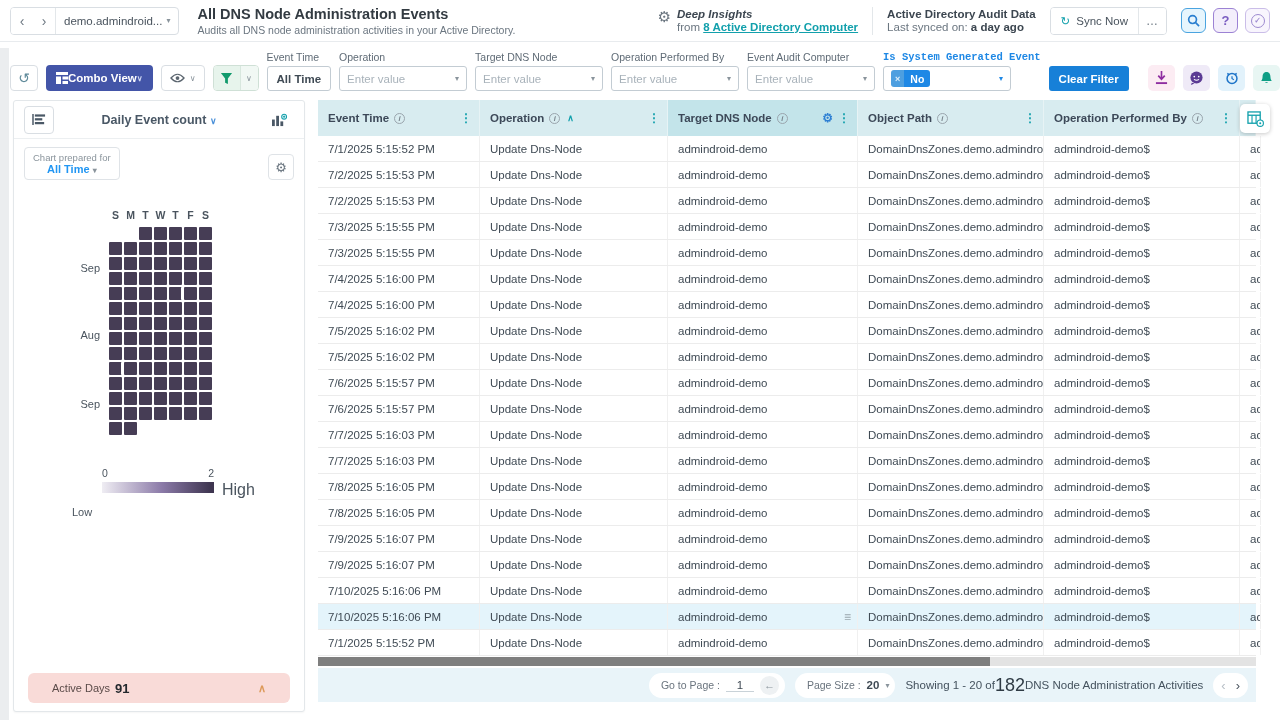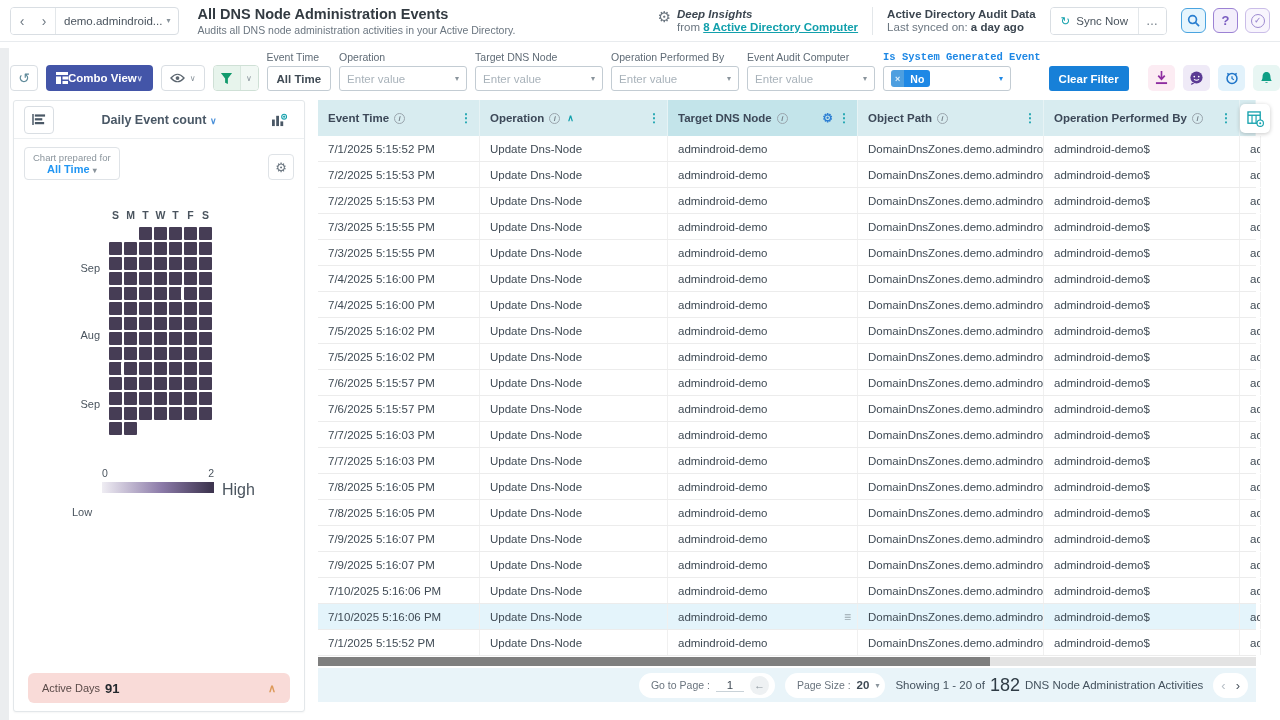--- a/index.html
+++ b/index.html
@@ -85,21 +85,21 @@
   .hm-cell .fill { width:13px; height:13px; margin:1px; background:#463d55; border-radius:1px; }
   .hm-cell.boundary .fill { box-shadow:-3px 0 0 #fff; }
   .hm-months { position:absolute; left:0; top:17px; width:90px; }
   .hm-month { position:absolute; right:4px; font-size:11px; color:#4a545e; }
   .hm-legend { position:absolute; left:0; top:258px; width:292px; }
   .hm-scale-nums { position:absolute; top:0; left:88px; width:112px; display:flex; justify-content:space-between; font-size:10.5px; color:#4a545e; }
   .hm-grad { position:absolute; top:15px; left:88px; width:112px; height:11px; background:linear-gradient(to right,#efedf3,#8b7aa8 55%,#3e3550); border-right:3px solid #3e3550; }
   .hm-low { position:absolute; top:14px; left:58px; font-size:11px; color:#4a545e;margin-top:25px; }
   .hm-high { position:absolute; top:14px; left:208px; font-size:16px; color:#4a545e; }
 
-  .active-days { position:absolute; left:14px; bottom:8px; width:262px; height:30px; background:#f9dbd8; border-radius:6px; display:flex; align-items:center; padding:0 14px; cursor:pointer; }
+  .active-days { position:absolute; left:14px; bottom:8px; width:262px; height:30px; background:#f9dbd8; border-radius:6px; display:flex; align-items:center; padding:0 24px; cursor:pointer; }
   .active-days .lbl { font-size:11px; color:#5a4a48; }
   .active-days .val { font-size:13px; font-weight:bold; color:#23282d; margin-left:5px; }
   .active-days .chev { margin-left:auto; color:#dd9a5b; font-size:11px; font-weight:bold; }
 
   
   .table-panel { position:absolute; left:318px; top:100px; width:938px; height:602px; background:#fff; }
   .tbl-header { display:grid; grid-template-columns:162px 188px 190px 186px 196px 1fr; height:36px; background:#d8ecf0; }
   .th { display:flex; align-items:center; padding:0 4px 0 10px; font-size:11.5px; font-weight:bold; color:#3c4858; border-right:1px solid #e7f3f5; position:relative; }
   .th.hl { background:#c3e4ea; }
   .th .lbl { white-space:nowrap; overflow:hidden; }
@@ -116,21 +116,21 @@
   .hscroll { position:absolute; left:0; top:557px; width:938px; height:9px; background:#e3e3e3; }
   .hscroll .thumb { position:absolute; left:0; top:0; height:9px; width:672px; background:#7f7f7f; cursor:grab; }
 
   
   .tbl-footer { position:absolute; left:0; top:568px; width:938px; height:34px; background:#e9f4f9; display:flex; align-items:center; justify-content:flex-end; gap:10px; padding-right:8px; }
   .pill { background:#fff; border-radius:14px; height:25px; display:flex; align-items:center; padding:0 6px 0 12px; gap:6px; }
   .pill .plabel { font-size:10.5px; color:#6a747e; }
   .goto-input { width:28px; border:none; border-bottom:1px solid #c9d2d8; text-align:center; font-size:11.5px; color:#3f4a54; background:transparent; }
   .goto-go { width:19px; height:19px; border-radius:50%; background:#eef1f3; border:none; color:#8a949c; font-size:11px; cursor:pointer; display:flex; align-items:center; justify-content:center; }
   .psize-val { font-size:11.5px; font-weight:bold; color:#3f4a54; }
-  .showing { font-size:11.5px; color:#44525e; display:flex; align-items:center; gap:5px; }
+  .showing { font-size:11.5px; color:#44525e; display:flex; align-items:center; }
   .showing .total { font-size:18px; color:#2f3b45; }
   .pager { background:#fff; border-radius:13px; height:25px; display:flex; align-items:center; padding:0 8px; gap:10px; }
   .pager .prev { color:#b7bfc6; font-size:13px; cursor:default; }
   .pager .next { color:#4a545e; font-size:13px; cursor:pointer; }
 </style>
 </head>
 <body>
 
 <div class="top-header">
   <div class="nav-group">

